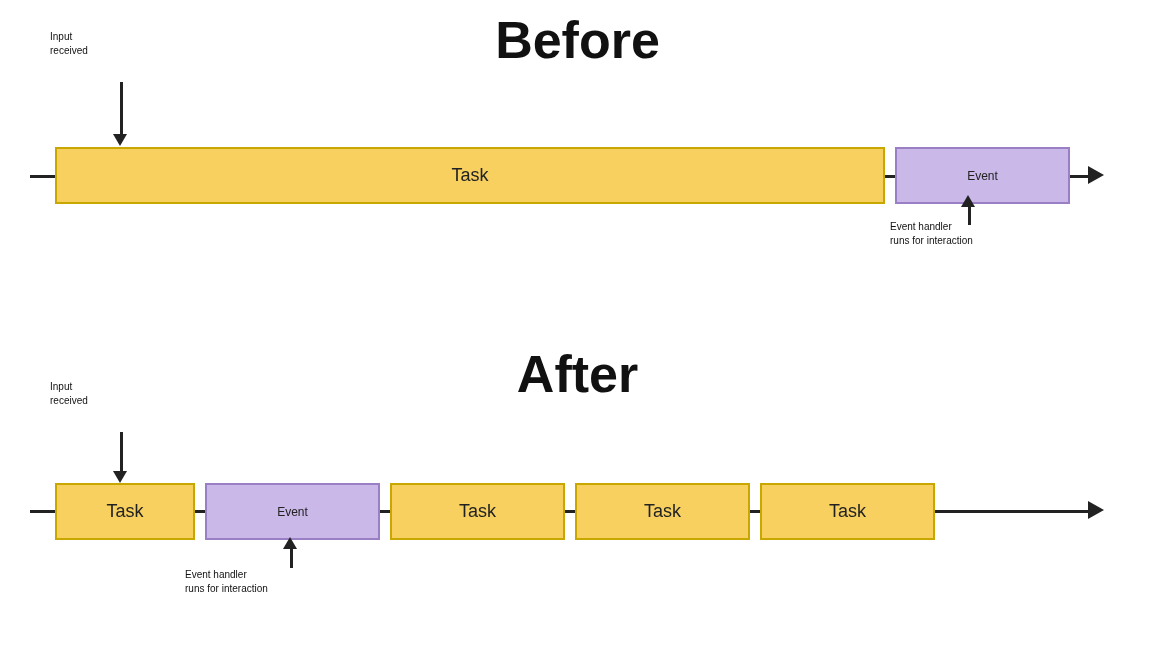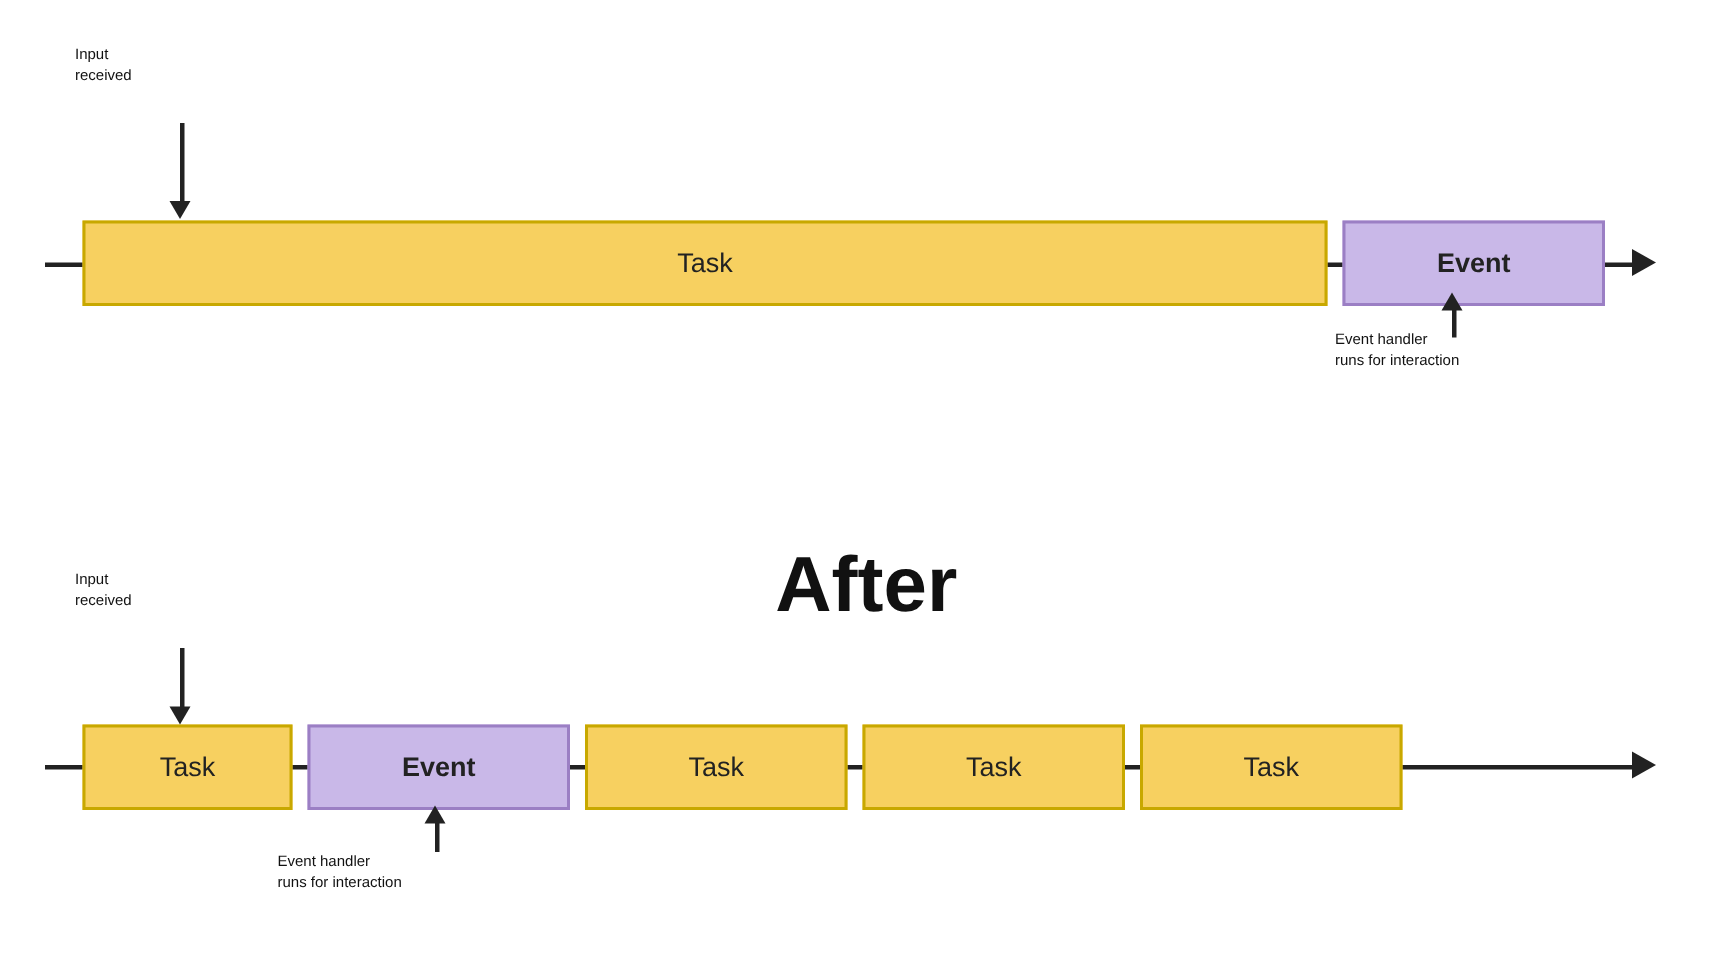--- a/index.html
+++ b/index.html
@@ -27,21 +27,21 @@
       text-align: center;
     }
 
     .before-title {
       top: 10px;
       left: 50%;
       transform: translateX(-50%);
     }
 
     .after-title {
-      top: 360px;
+      top: 344px;
       left: 50%;
       transform: translateX(-50%);
     }
 
     
     .timeline-line {
       position: absolute;
       height: 3px;
       background: #222;
     }
@@ -70,38 +70,39 @@
     }
 
     
     .event-block {
       position: absolute;
       background: #c9b8e8;
       border: 2.5px solid #9b7fc4;
       display: flex;
       align-items: center;
       justify-content: center;
-      font-size: 18px;
-      font-weight: 700;
+      font-size: 12px;
+      font-weight: 400;
       color: #222;
     }
 
     
     .label {
       position: absolute;
       font-size: 10px;
       color: #111;
       line-height: 1.35;
     }
   </style>
 </head>
 <body>
 
 <div class="diagram-container">
 
+  <div class="section-title before-title">Before</div>
 
   <div class="timeline-line" style="top: 175px; left: 30px; width: 1060px;"></div>
 
   <div class="arrow-right" style="top: 166px; left: 1088px;"></div>
 
   <div class="task-block" style="top: 147px; left: 55px; width: 830px; height: 57px;">
     <span>Task</span>
   </div>
 
   <div class="event-block" style="top: 147px; left: 895px; width: 175px; height: 57px;">

